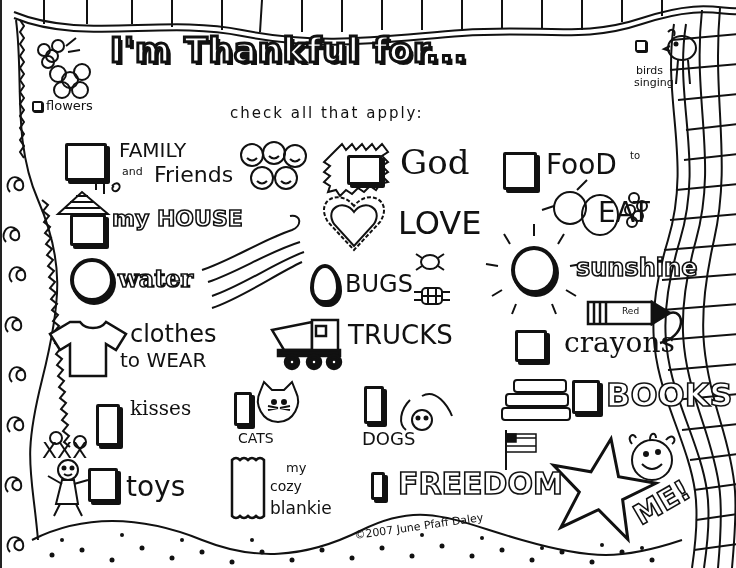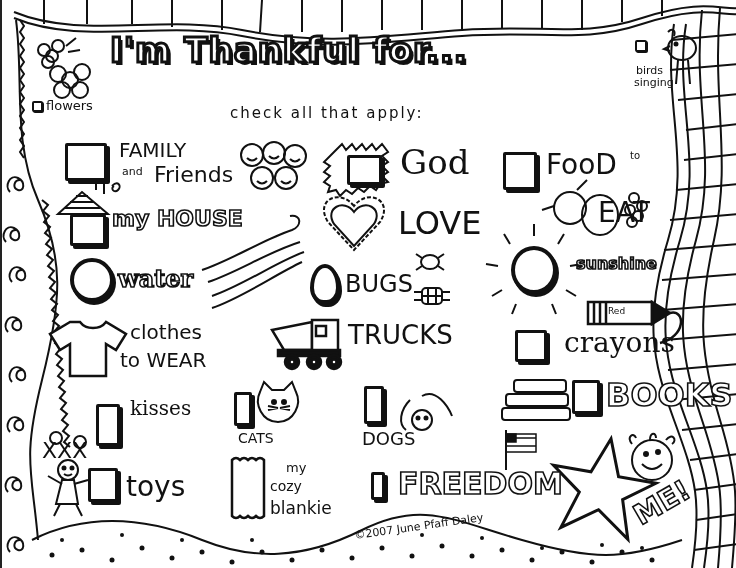--- a/index.html
+++ b/index.html
@@ -287,28 +287,28 @@
 
   <div class="abs hand" style="left:380px;top:204px;font-size:32px;margin-left:16px;">LOVE</div>
 
   <div class="circle" style="left:68px;top:258px;width:44px;height:44px;"></div>
   <div class="abs hand outline script" style="left:116px;top:264px;font-size:24px;">water</div>
 
   <div class="circle" style="left:308px;top:264px;width:30px;height:40px;border-radius:50% 50% 45% 45% / 60% 60% 40% 40%;"></div>
   <div class="abs hand" style="left:343px;top:270px;font-size:24px;">BUGS</div>
 
   <div class="circle" style="left:509px;top:246px;width:46px;height:48px;"></div>
-  <div class="abs hand outline" style="left:574px;top:254px;font-size:16px;">sunshine</div>
-
-  <div class="abs hand" style="left:128px;top:320px;font-size:20px;text-align:right;">clothes</div>
+  <div class="abs hand outline" style="left:574px;top:254px;font-size:24px;">sunshine</div>
+
+  <div class="abs hand" style="left:128px;top:320px;font-size:24px;text-align:right;">clothes</div>
   <div class="abs hand" style="left:118px;top:348px;font-size:20px;">to WEAR</div>
 
   <div class="abs hand" style="left:346px;top:320px;font-size:26px;">TRUCKS</div>
 
-  <div class="abs hand small" style="left:606px;top:306px;font-size:9px;">Red</div>
+  <div class="abs hand small" style="left:620px;top:306px;font-size:9px;">Red</div>
   <div class="box" style="left:513px;top:330px;width:32px;height:32px;"></div>
   <div class="abs hand script" style="left:562px;top:326px;font-size:28px;">crayons</div>
 
   <div class="abs hand" style="left:40px;top:400px;font-size:22px;margin-top:38px;">XXX</div>
   <div class="box" style="left:94px;top:404px;width:24px;height:42px;"></div>
   <div class="abs hand script" style="left:128px;top:396px;font-size:20px;">kisses</div>
 
   <div class="box" style="left:232px;top:392px;width:18px;height:34px;"></div>
   <div class="abs hand" style="left:236px;top:430px;font-size:14px;">CATS</div>
 

